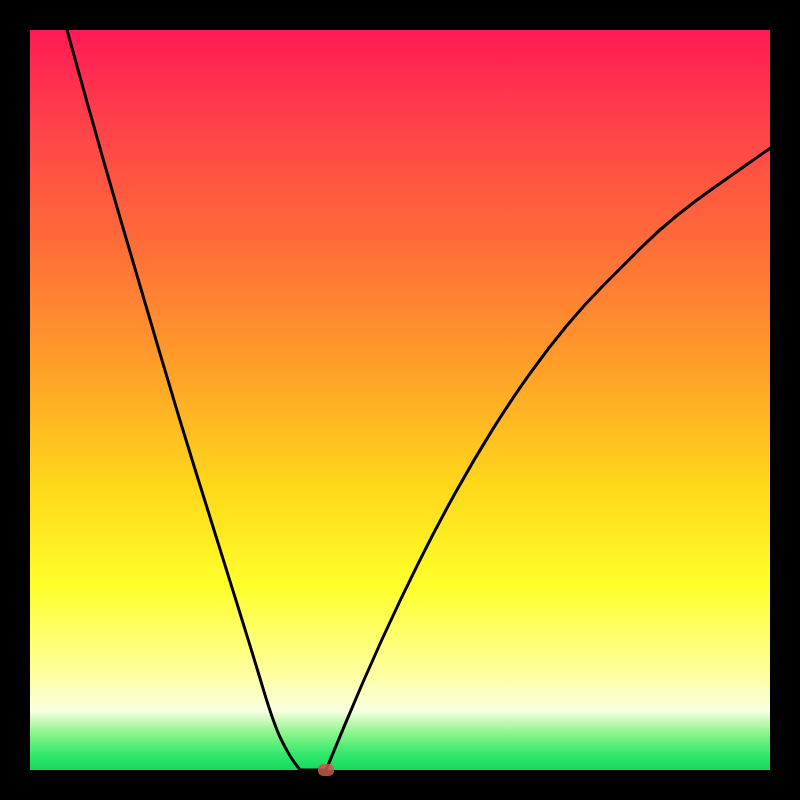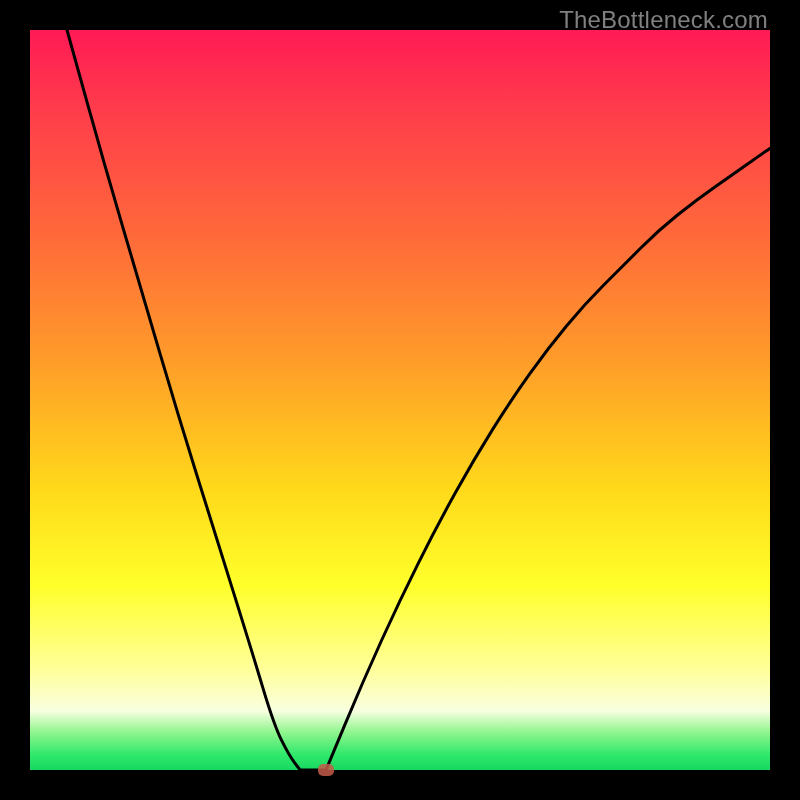--- a/index.html
+++ b/index.html
@@ -65,21 +65,20 @@
     border-radius: 5px;
     background: #c45a4a;
     opacity: 0.85;
     transform: translate(-50%, -50%);
   }
 </style>
 </head>
 <body>
 
 <div class="frame">
-  <div class="watermark">TheBottleneck.com</div>
 
   <div class="plot-area">
     <svg class="curve" viewBox="0 0 740 740" preserveAspectRatio="none">
       <path fill="none" stroke="#000" stroke-width="3" stroke-linecap="round" stroke-linejoin="round" d="M37.0 0.0 Q37.0 0.0 55.5 66.6 Q74.0 133.2 92.5 196.1 Q111.0 259.0 129.5 321.9 Q148.0 384.8 166.5 444.0 Q185.0 503.2 203.5 562.4 Q222.0 621.6 233.1 658.6 Q244.2 695.6 251.6 710.4 Q259.0 725.2 264.5 732.6 Q270.1 740.0 270.1 740.0 Q270.1 740.0 283.0 740.0 Q296.0 740.0 296.0 740.0 Q296.0 740.0 314.5 695.6 Q333.0 651.2 351.5 610.5 Q370.0 569.8 388.5 532.8 Q407.0 495.8 425.5 462.5 Q444.0 429.2 462.5 399.6 Q481.0 370.0 499.5 344.1 Q518.0 318.2 536.5 296.0 Q555.0 273.8 573.5 255.3 Q592.0 236.8 610.5 218.3 Q629.0 199.8 647.5 185.0 Q666.0 170.2 684.5 157.2 Q703.0 144.3 721.5 131.3 T740.0 118.4"></path>
     </svg>
     <div class="marker" style="left: 296px; top: 740px;"></div>
   </div>
 </div>
 
 </body></html>

